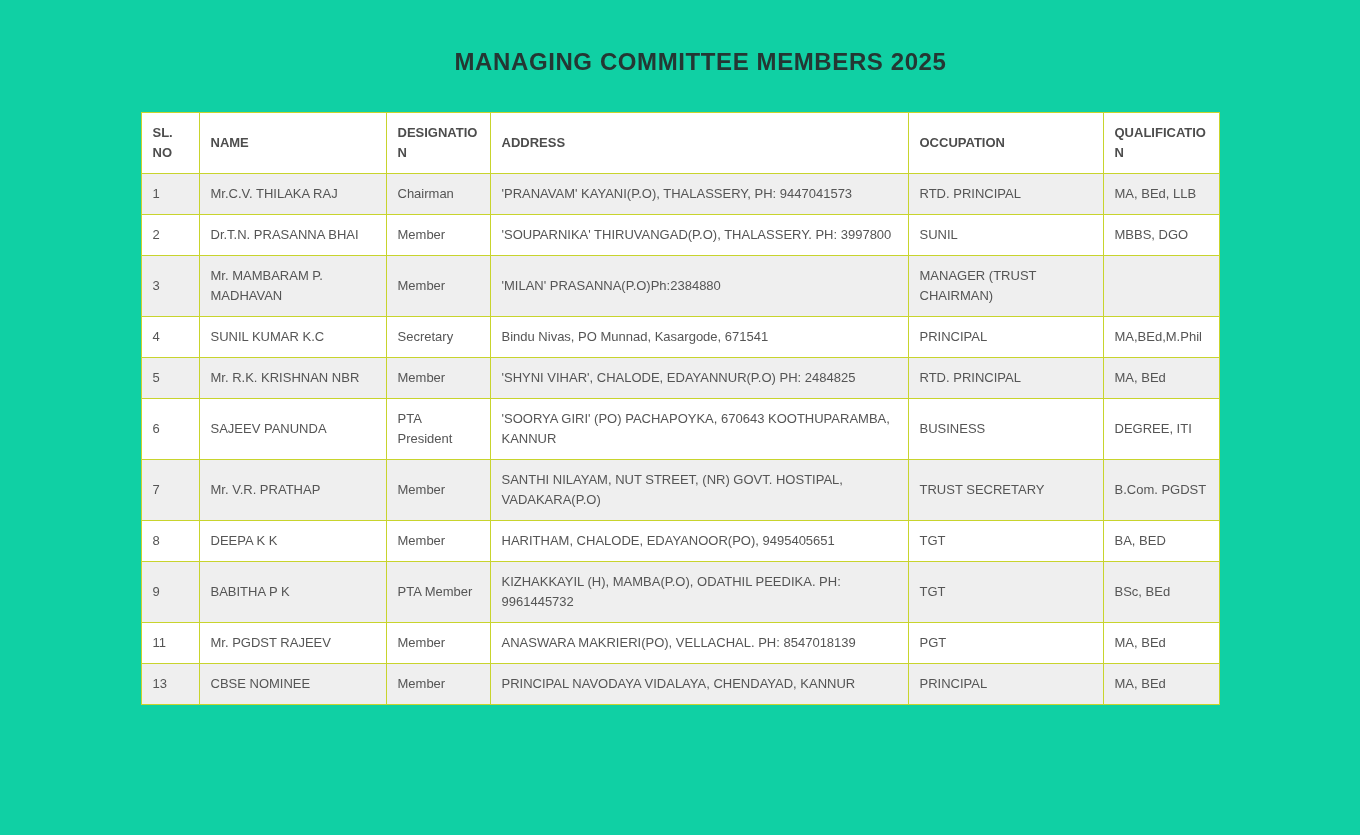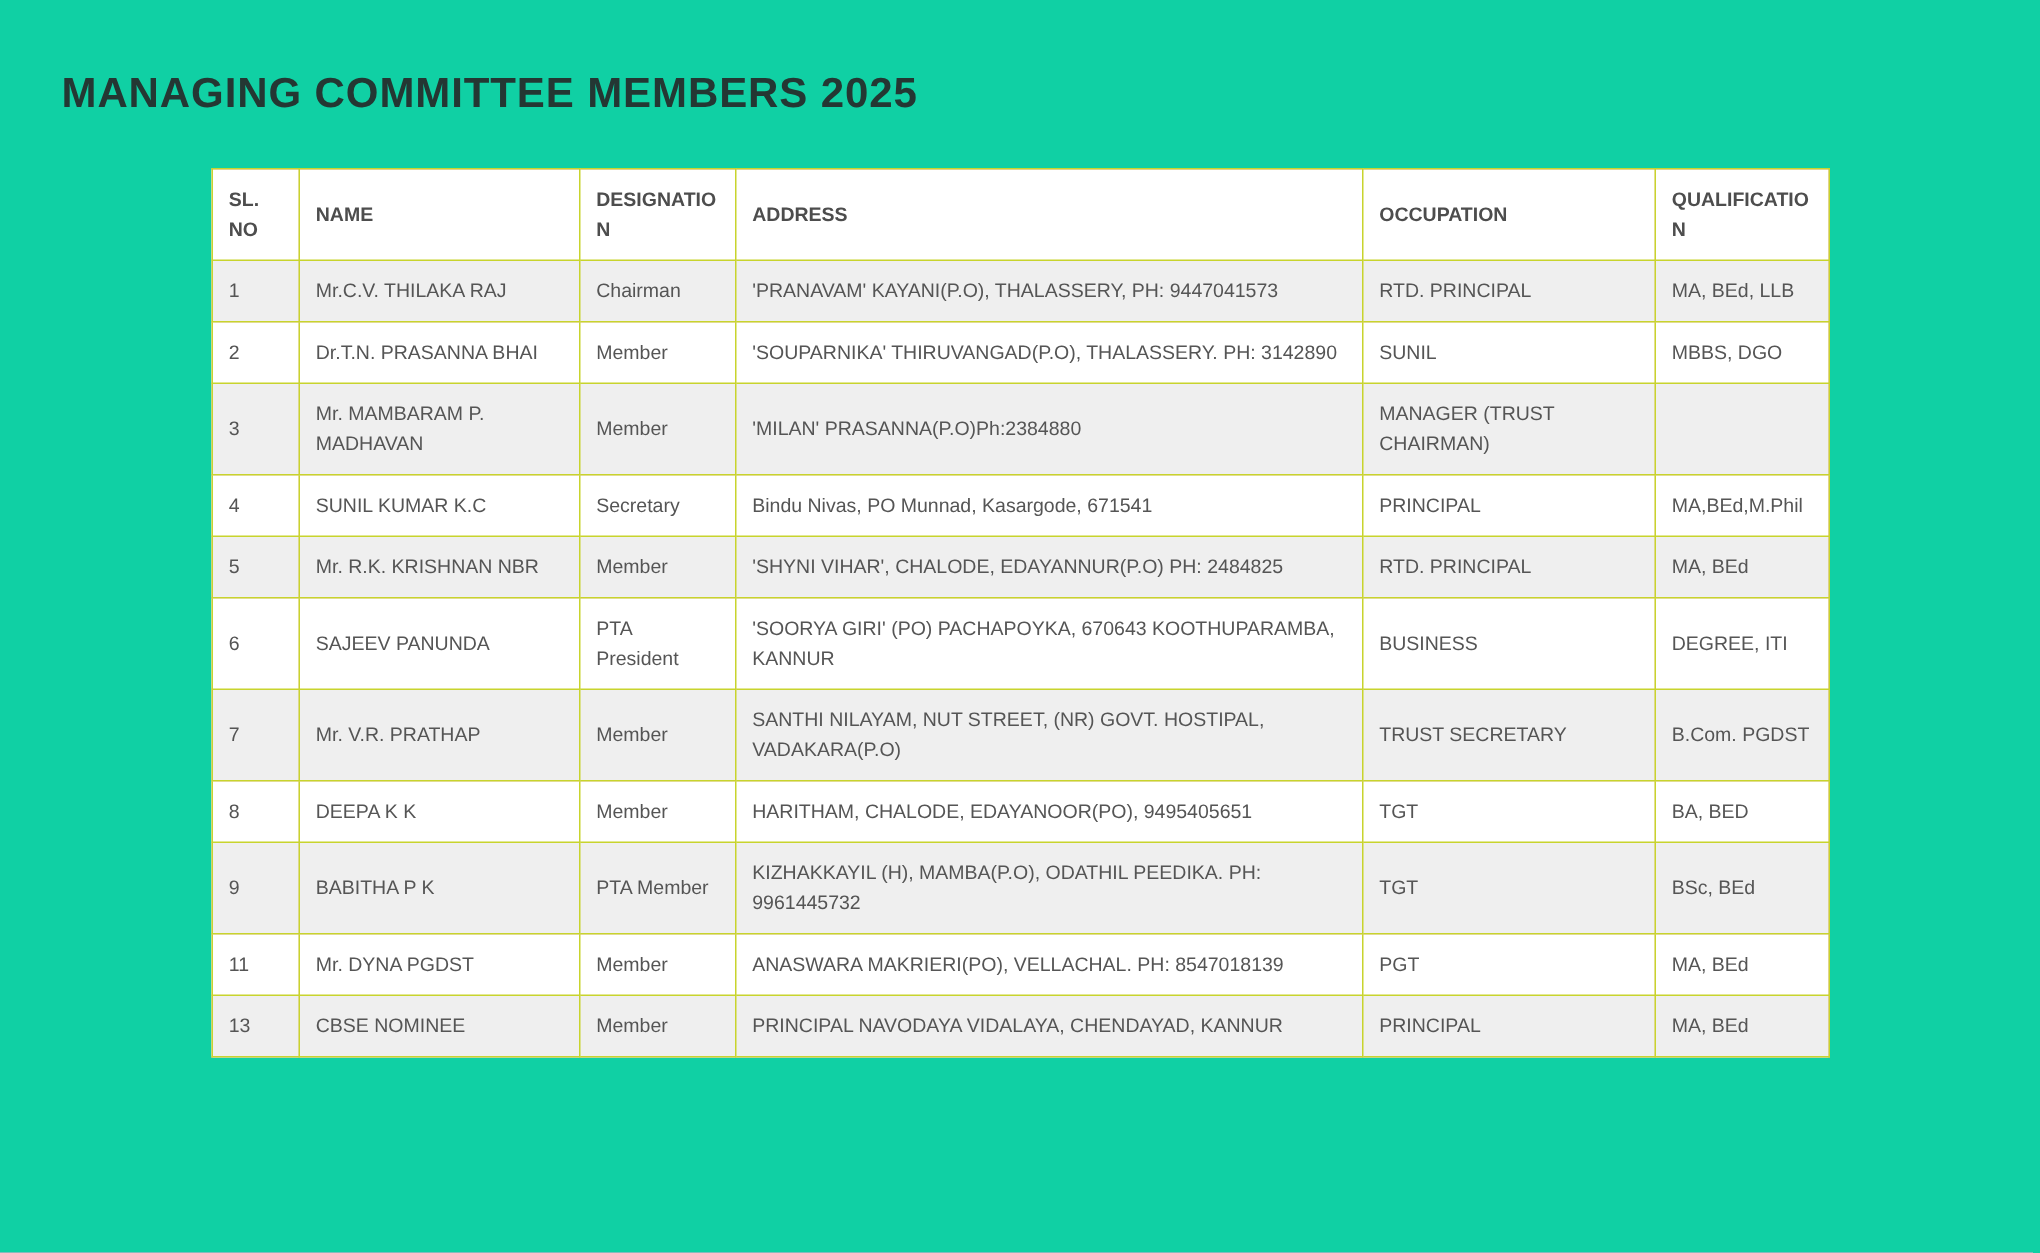--- a/index.html
+++ b/index.html
@@ -15,22 +15,22 @@
   body {
     width: 1360px;
     min-height: 835px;
     background: var(--bg);
     font-family: "Liberation Sans", sans-serif;
     padding-top: 48px;
     overflow: hidden;
   }
   .page-title {
     margin: 0 0 36px 0;
-    text-align: left;
-    font-size: 28px;
+    text-align: center;
+    font-size: 24px;
     font-weight: bold;
     letter-spacing: 0.6px;
     color: var(--title);
     line-height: 28px;
     padding-left: 41px;
   }
   table.members {
     width: 1078px;
     margin: 0 auto;
     border-collapse: collapse;
@@ -93,21 +93,21 @@
         <td>Mr.C.V. THILAKA RAJ</td>
         <td>Chairman</td>
         <td>'PRANAVAM' KAYANI(P.O), THALASSERY, PH: 9447041573</td>
         <td>RTD. PRINCIPAL</td>
         <td>MA, BEd, LLB</td>
       </tr>
       <tr>
         <td>2</td>
         <td>Dr.T.N. PRASANNA BHAI</td>
         <td>Member</td>
-        <td>'SOUPARNIKA' THIRUVANGAD(P.O), THALASSERY. PH: 3142890</td>
+        <td>'SOUPARNIKA' THIRUVANGAD(P.O), THALASSERY. PH: 3997800</td>
         <td>SUNIL</td>
         <td>MBBS, DGO</td>
       </tr>
       <tr>
         <td>3</td>
         <td>Mr. MAMBARAM P. MADHAVAN</td>
         <td>Member</td>
         <td>'MILAN' PRASANNA(P.O)Ph:2384880</td>
         <td>MANAGER (TRUST CHAIRMAN)</td>
         <td></td>
@@ -155,21 +155,21 @@
       <tr>
         <td>9</td>
         <td>BABITHA P K</td>
         <td>PTA Member</td>
         <td>KIZHAKKAYIL (H), MAMBA(P.O), ODATHIL PEEDIKA. PH: 9961445732</td>
         <td>TGT</td>
         <td>BSc, BEd</td>
       </tr>
       <tr>
         <td>11</td>
-        <td>Mr. DYNA PGDST</td>
+        <td>Mr. PGDST RAJEEV</td>
         <td>Member</td>
         <td>ANASWARA MAKRIERI(PO), VELLACHAL. PH: 8547018139</td>
         <td>PGT</td>
         <td>MA, BEd</td>
       </tr>
       <tr>
         <td>13</td>
         <td>CBSE NOMINEE</td>
         <td>Member</td>
         <td>PRINCIPAL NAVODAYA VIDALAYA, CHENDAYAD, KANNUR</td>

